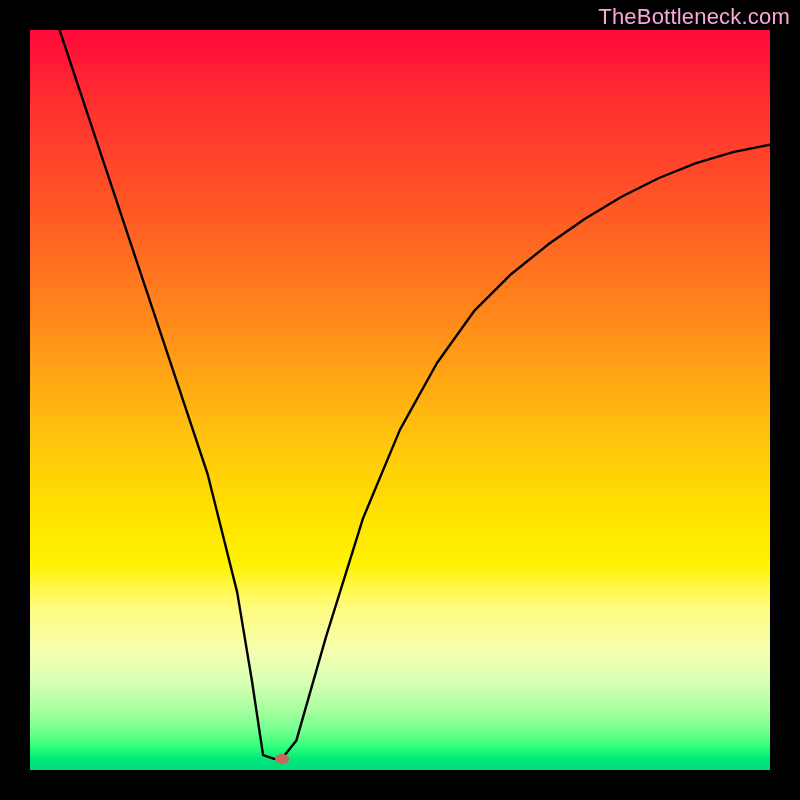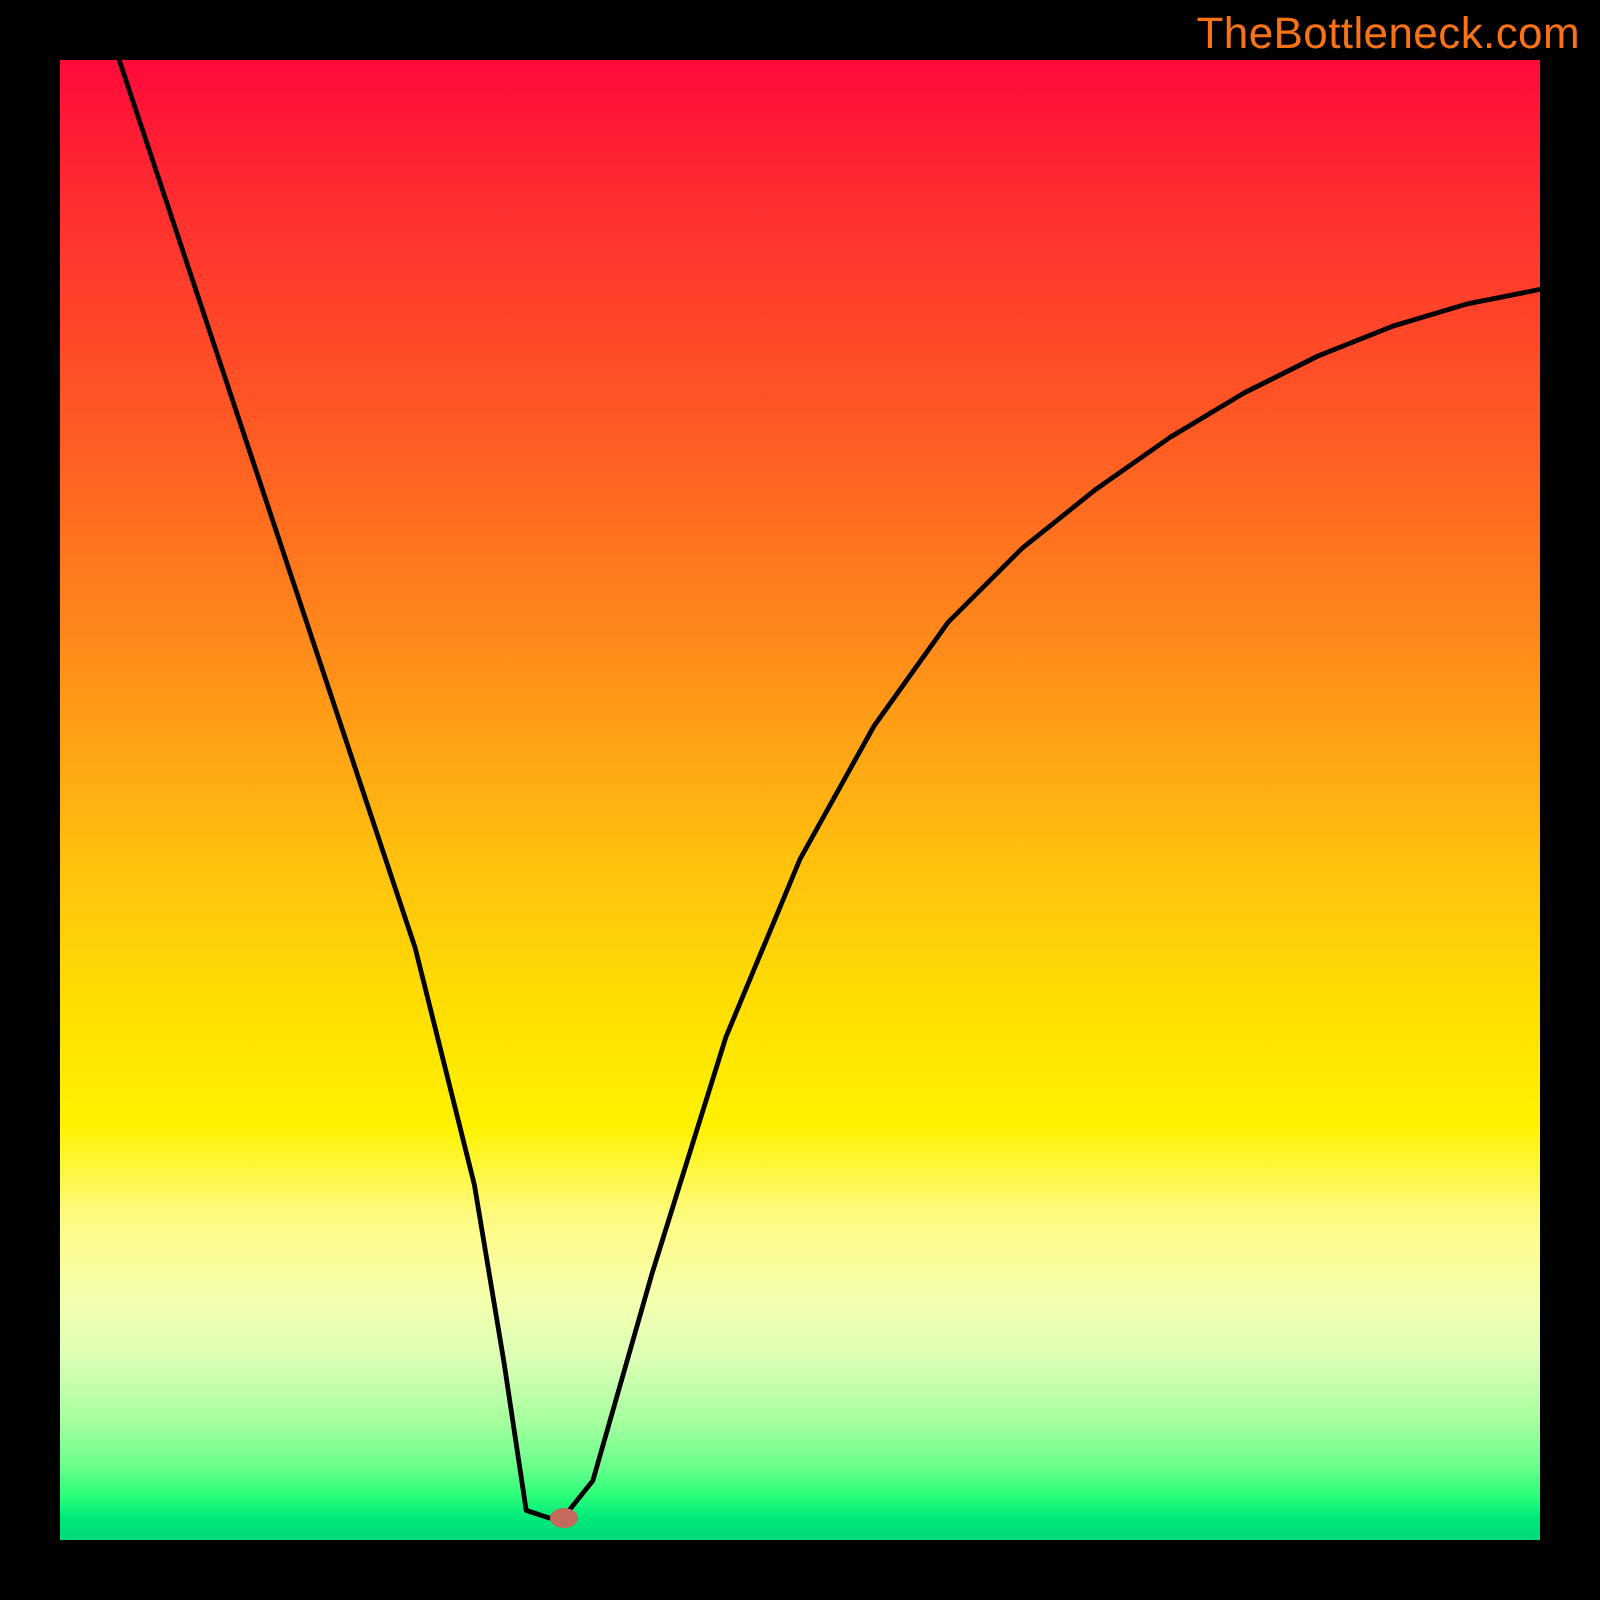--- a/index.html
+++ b/index.html
@@ -58,21 +58,21 @@
     width: 14px;
     height: 10px;
     border-radius: 50%;
     background: #c56a5a;
     transform: translate(-50%, -50%);
   }
   .watermark {
     position: absolute;
     top: 4px;
     right: 10px;
-    color: #f97316;
+    color: #f9a8d4;
     font-size: 22px;
     letter-spacing: 0.2px;
     font-weight: 500;
   }
 </style>
 </head>
 <body>
 
 <div class="frame">
   <div class="plot-area">

